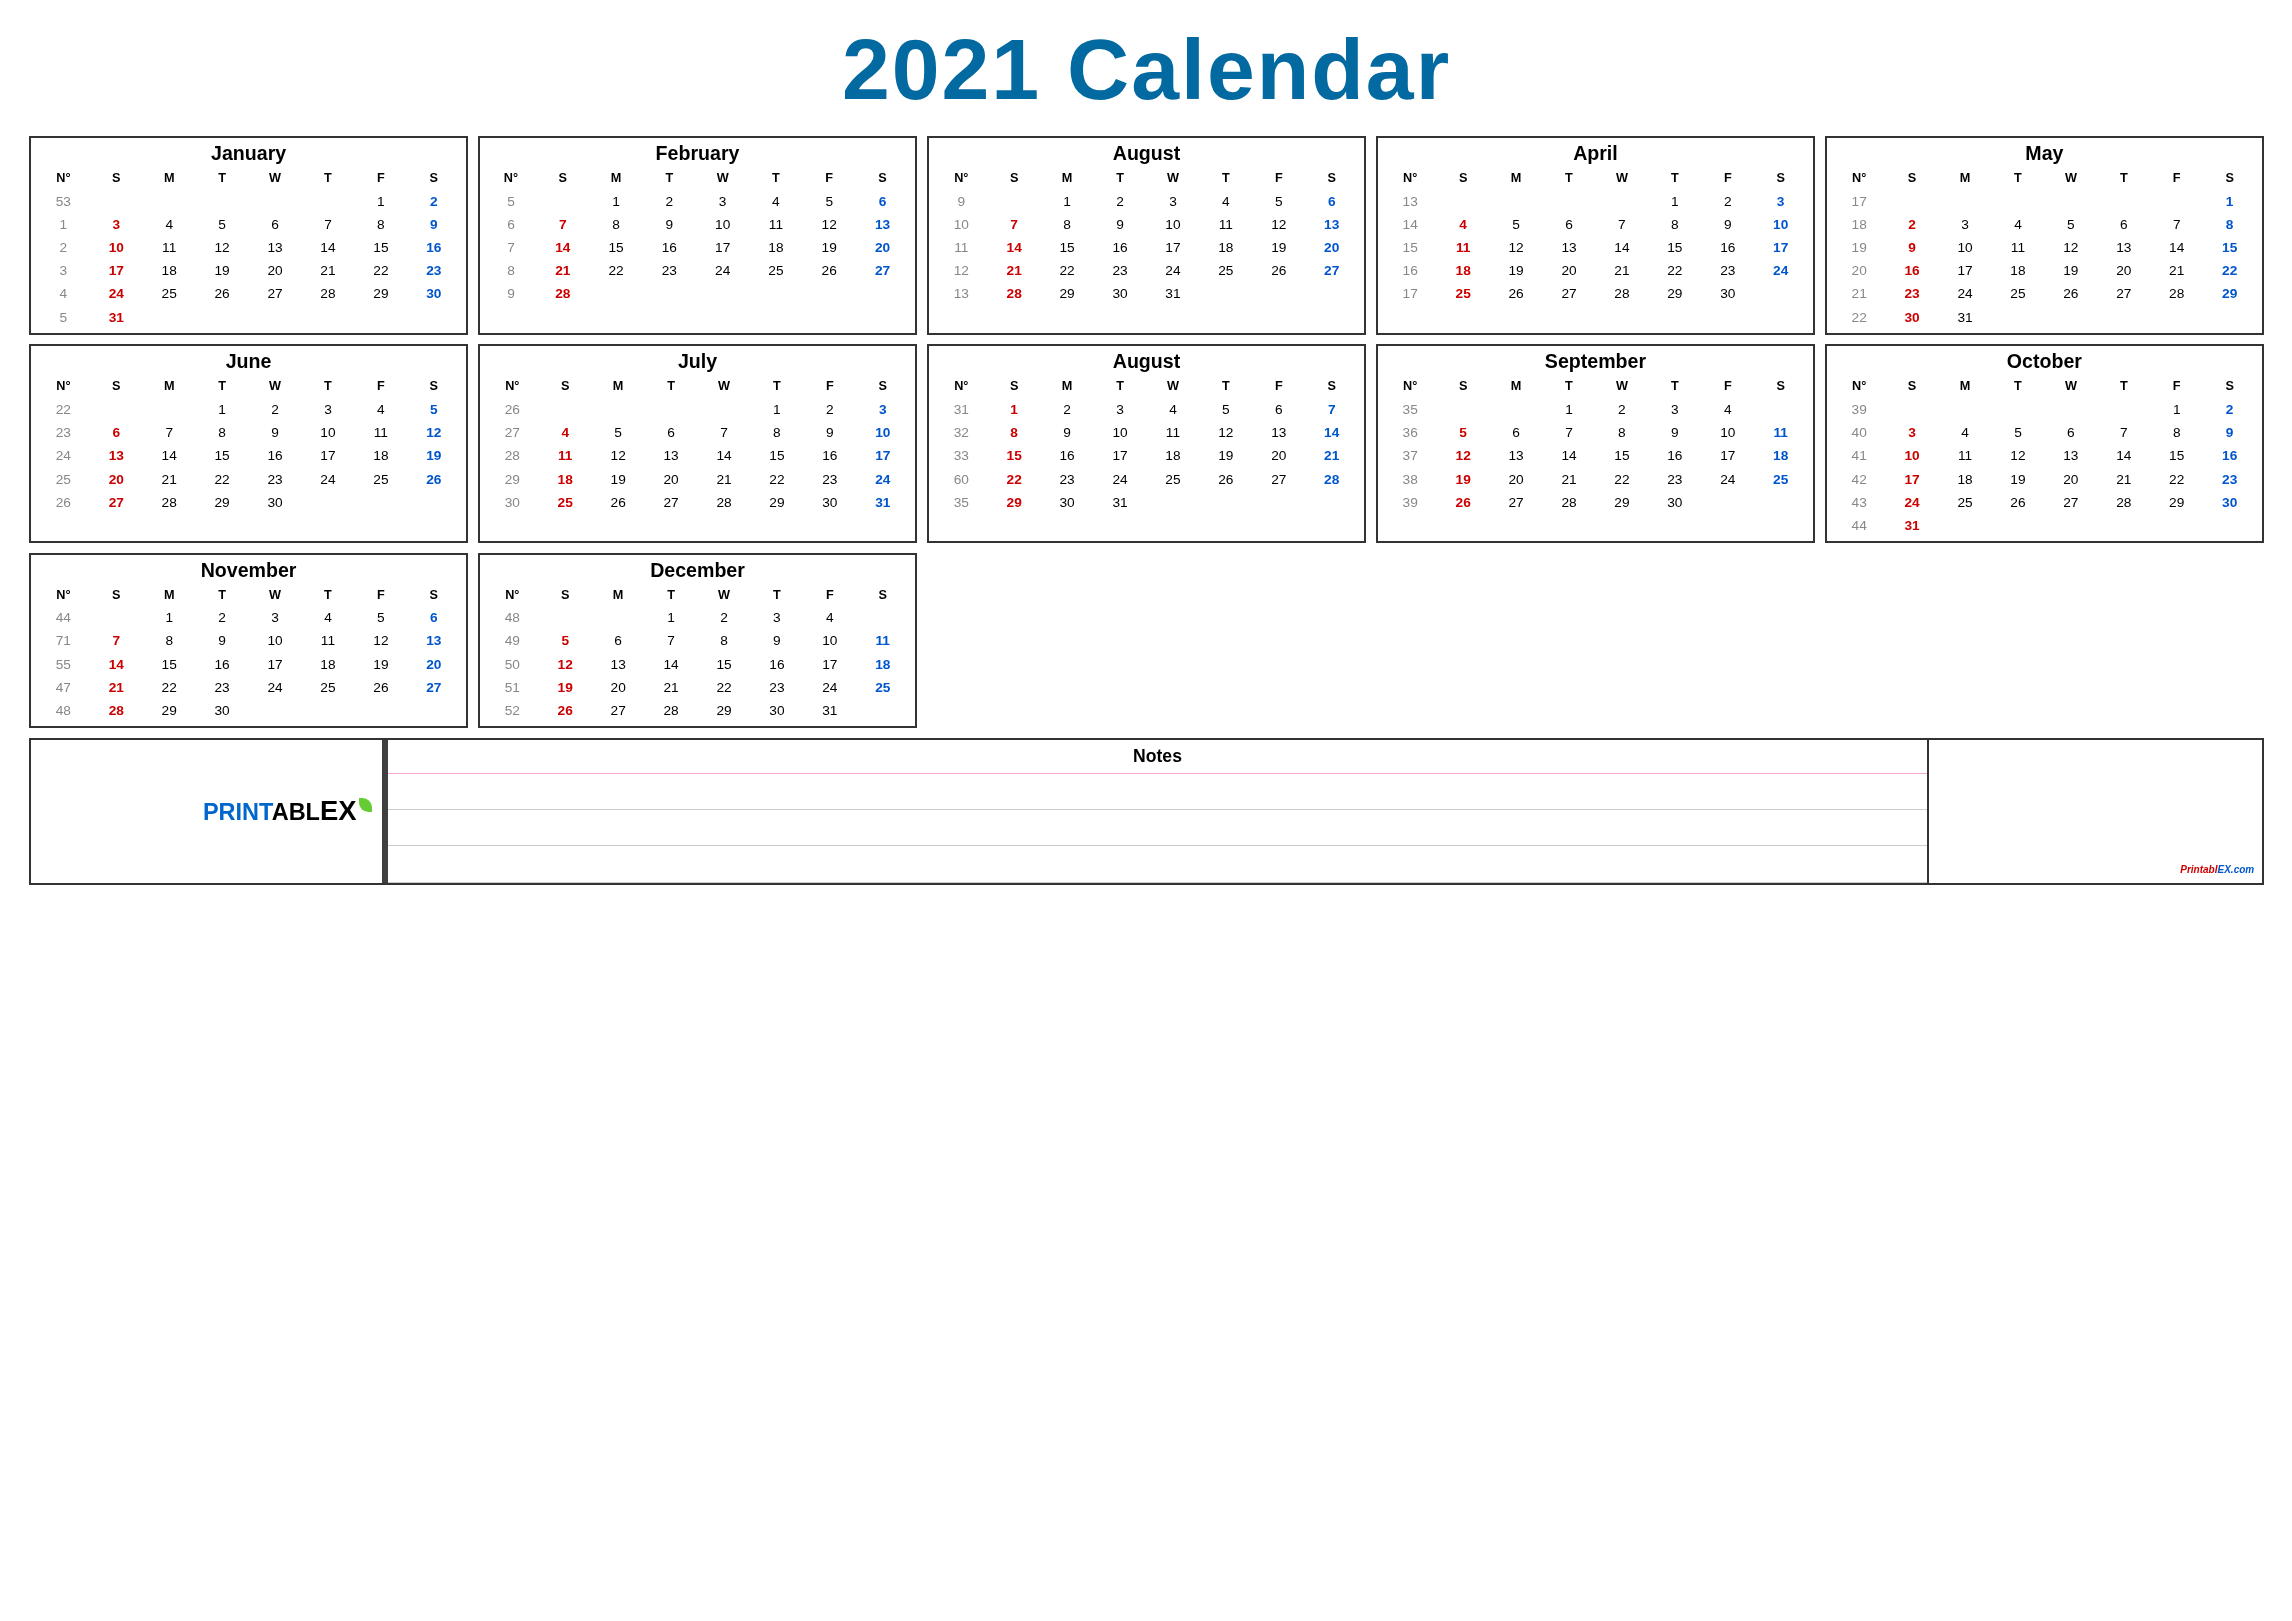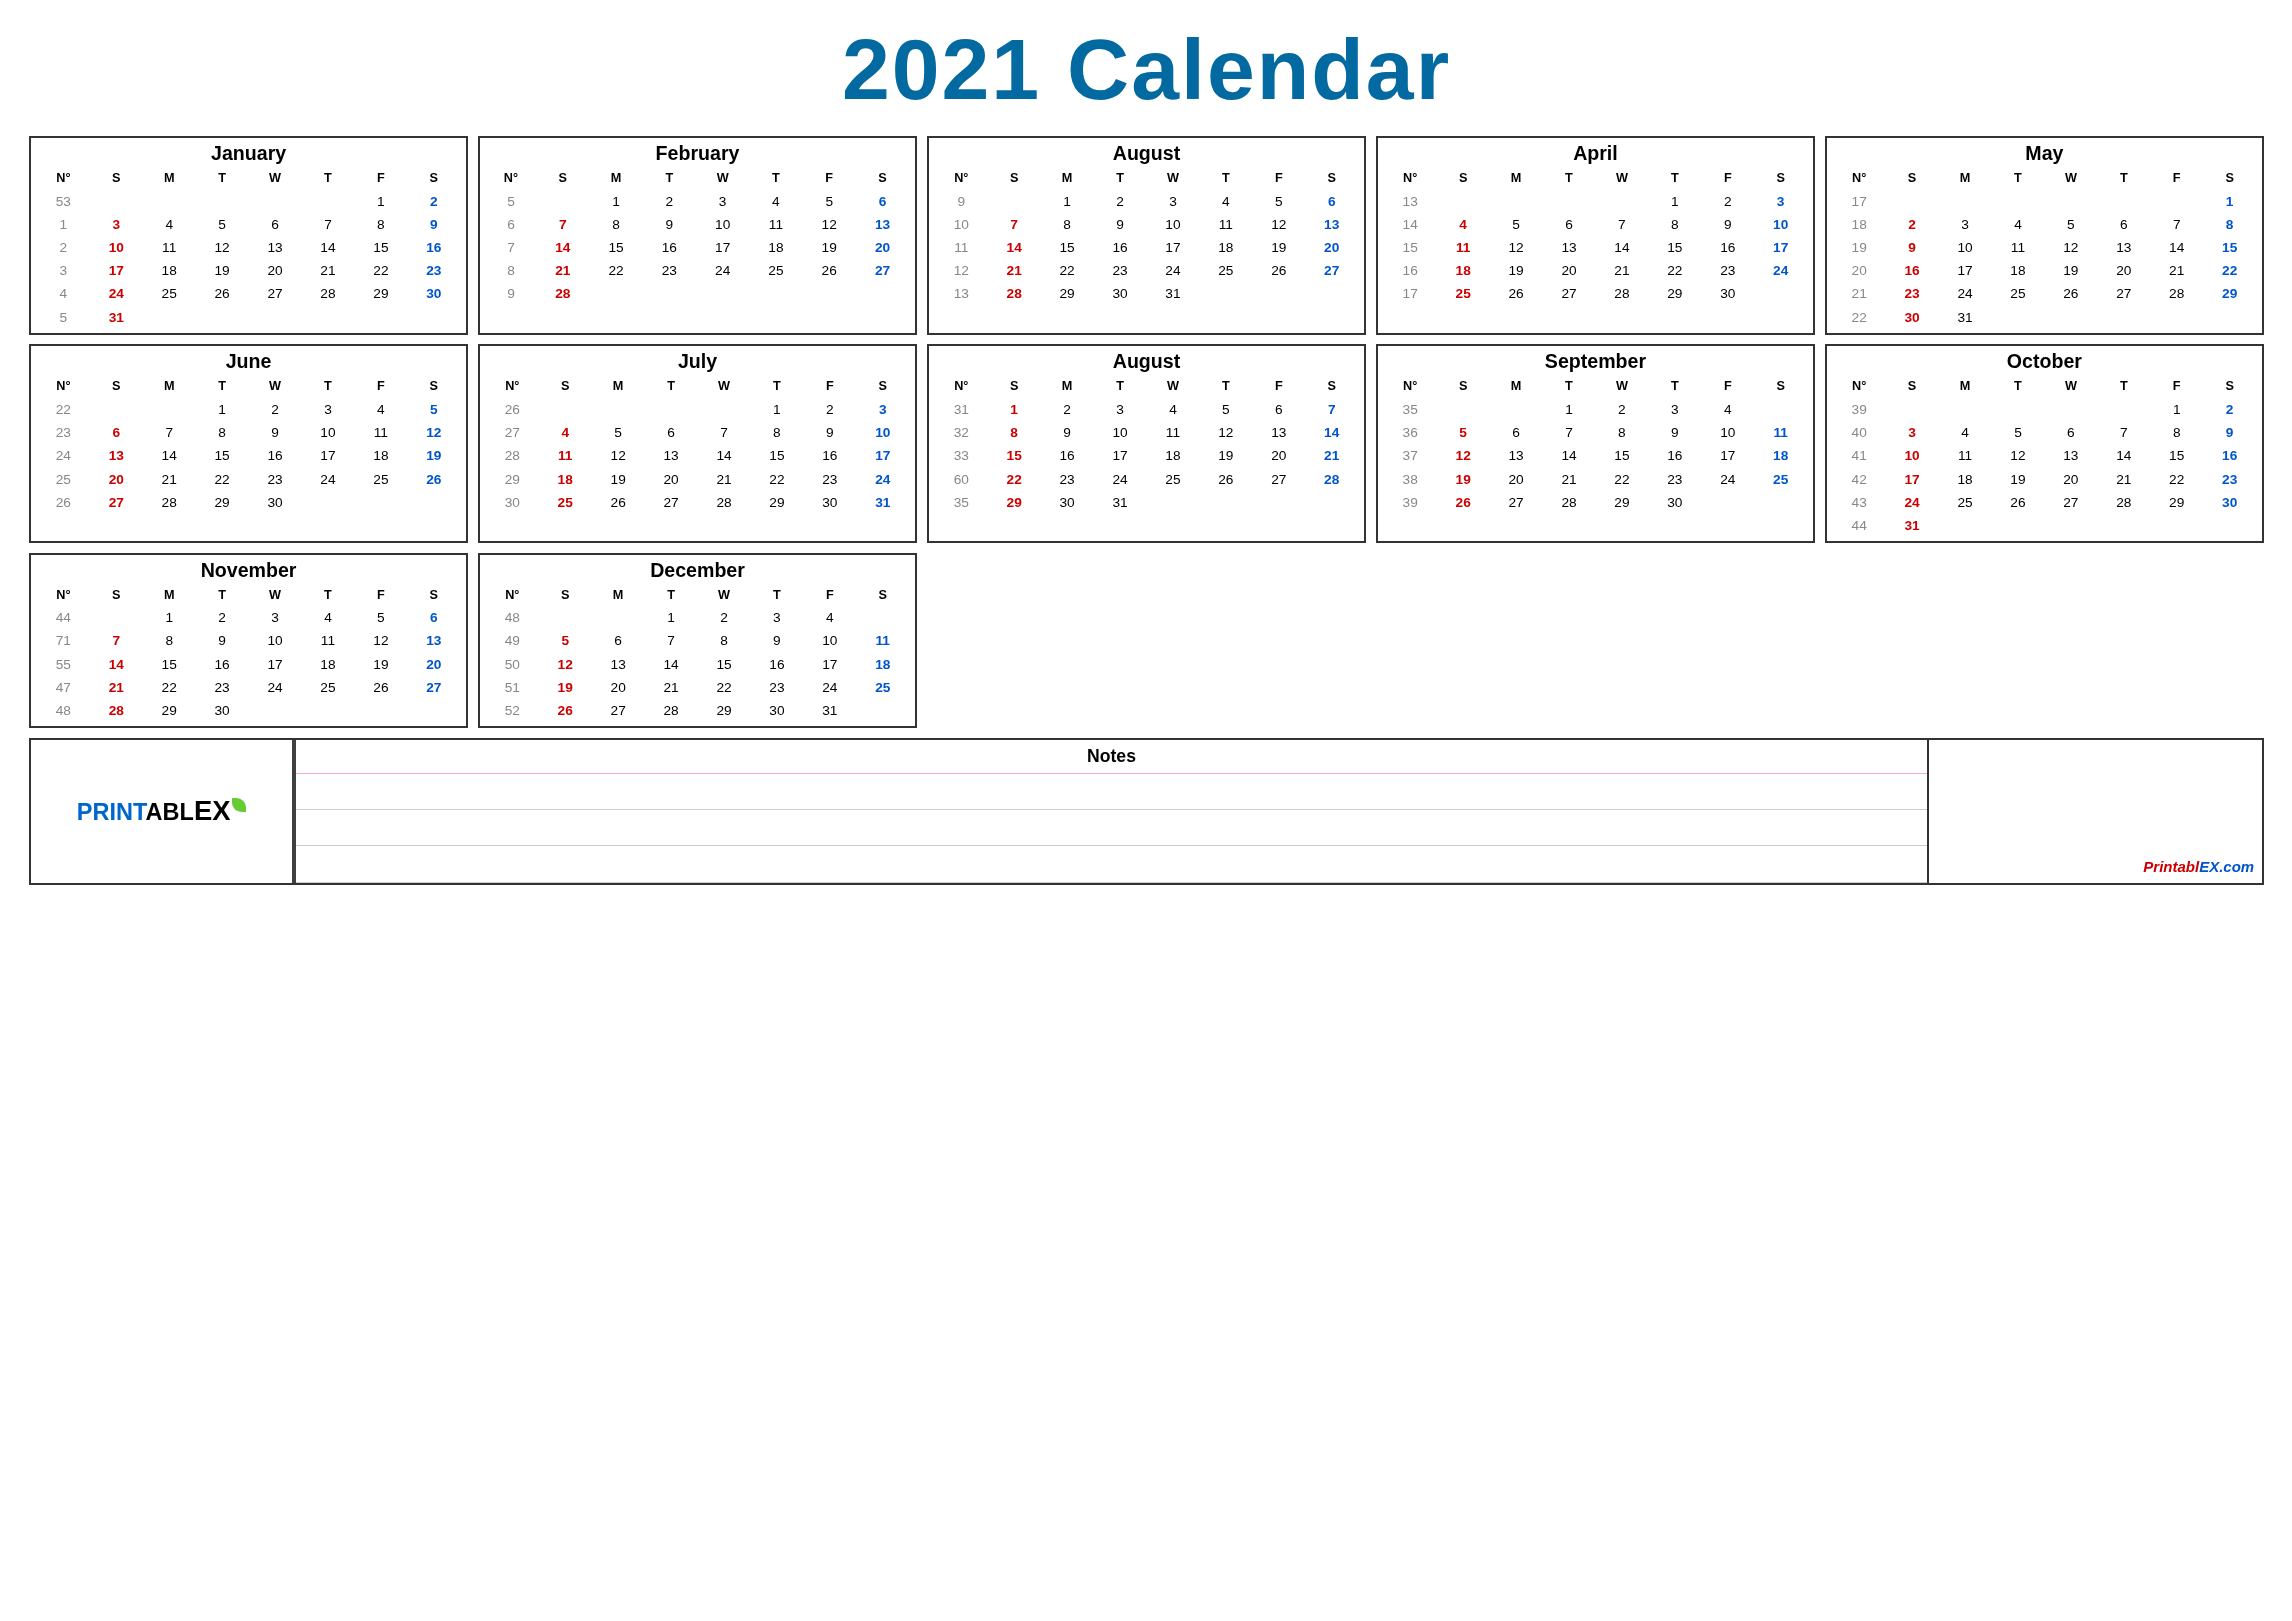--- a/index.html
+++ b/index.html
@@ -57,25 +57,25 @@
     .col-sat { color: #0055cc; font-weight: 700; }
     .week-num { color: #888; font-size: 11.8px; font-weight: 400; }
     .hdr-week { color: #888; font-size: 11.8px; }
     .footer-section {
       display: flex;
       border: 2px solid #333;
       margin-top: 5.9px;
       height: 147px;
     }
     .footer-logo {
-      width: 265px;
-      border-right: 4px solid #404040;
+      width: 357px;
+      border-right: 6px solid #404040;
       display: flex;
       align-items: center;
-      justify-content: center;
+      justify-content: flex-end;
       padding: 9.8px;
     }
     .logo-text {
       font-size: 23.5px;
       font-weight: 900;
       font-family: Arial Black, Arial, sans-serif;
     }
     .logo-print { color: #0066cc; }
     .logo-able { color: #000; }
     .logo-x { color: #000; font-size: 27.4px; }
@@ -113,21 +113,21 @@
     }
     .footer-right {
       width: 333px;
       display: flex;
       align-items: flex-end;
       justify-content: flex-end;
       padding: 7.8px;
     }
     .printablex-url {
       color: #0055cc;
-      font-size: 15px;
+      font-size: 10px;
       font-weight: 700;
       font-style: italic;
     }
     .printablex-url .print { color: #cc0000; }
     .printablex-url .rest { color: #0055cc; }
   </style>
 </head>
 <body>
 
 <h1 class="page-title">2021 Calendar</h1>

